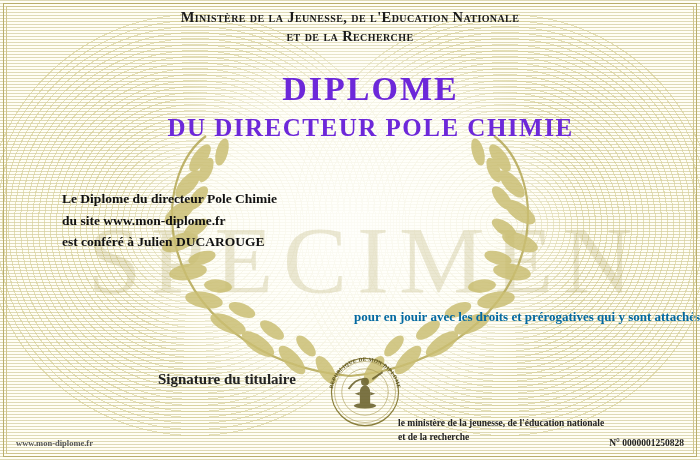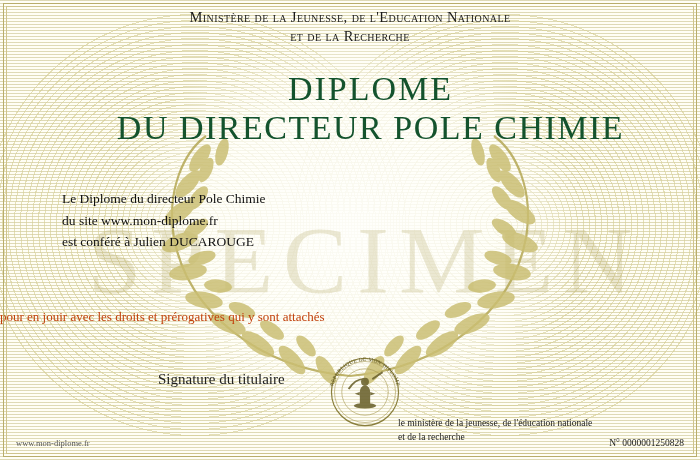--- a/index.html
+++ b/index.html
@@ -129,20 +129,21 @@
     width: 420px;
     height: 270px;
     opacity: 0.95;
     pointer-events: none;
   }
 
   
   .content {
     position: absolute;
     inset: 0;
+    font-weight: bold;
   }
 
   .ministry {
     position: absolute;
     top: 8px;
     left: 0;
     right: 0;
     text-align: center;
     color: #1a1a1a;
     font-size: 14.5px;
@@ -151,55 +152,55 @@
     letter-spacing: 0.4px;
   }
   .ministry .l2 { display: block; }
 
   .title {
     position: absolute;
     top: 70px;
     left: 0;
     right: 0;
     text-align: center;
-    color: #14532d;
+    color: #6d28d9;
     margin-left: 41px;
   }
   .title .t1 {
     display: block;
     font-size: 34px;
     letter-spacing: 2px;
     line-height: 38px;
   }
   .title .t2 {
     display: block;
-    font-size: 34px;
+    font-size: 25px;
     letter-spacing: 1.5px;
     line-height: 40px;
   }
 
   .body-block {
     position: absolute;
     left: 62px;
     top: 188px;
     width: 560px;
     color: #111;
     font-size: 13.5px;
     line-height: 21.5px;
   }
   .body-block .line { display: block; white-space: nowrap; }
 
   .jouir {
     position: absolute;
     left: 0;
     right: 0;
     top: 309px;
-    text-align: left;
+    text-align: right;
     font-size: 13px;
-    color: #c2410c;
+    color: #0369a1;
   }
 
   .sig-left {
     position: absolute;
     left: 158px;
     top: 371px;
     font-size: 15px;
     color: #222;
   }
 

